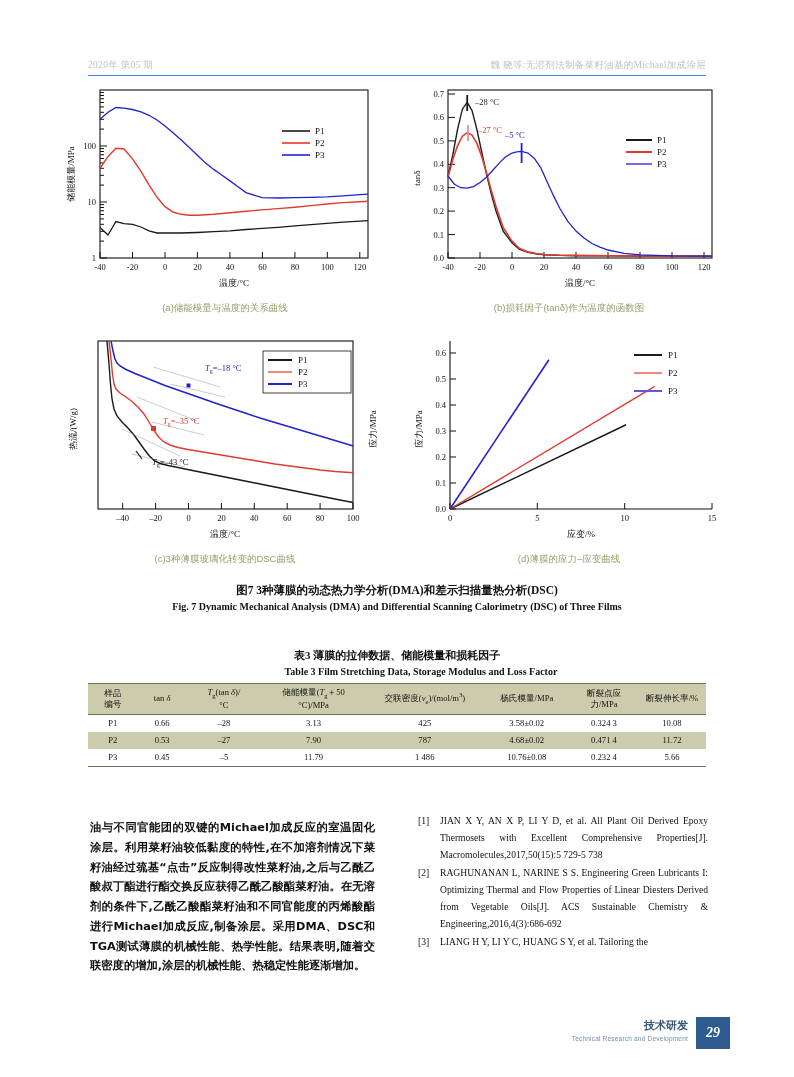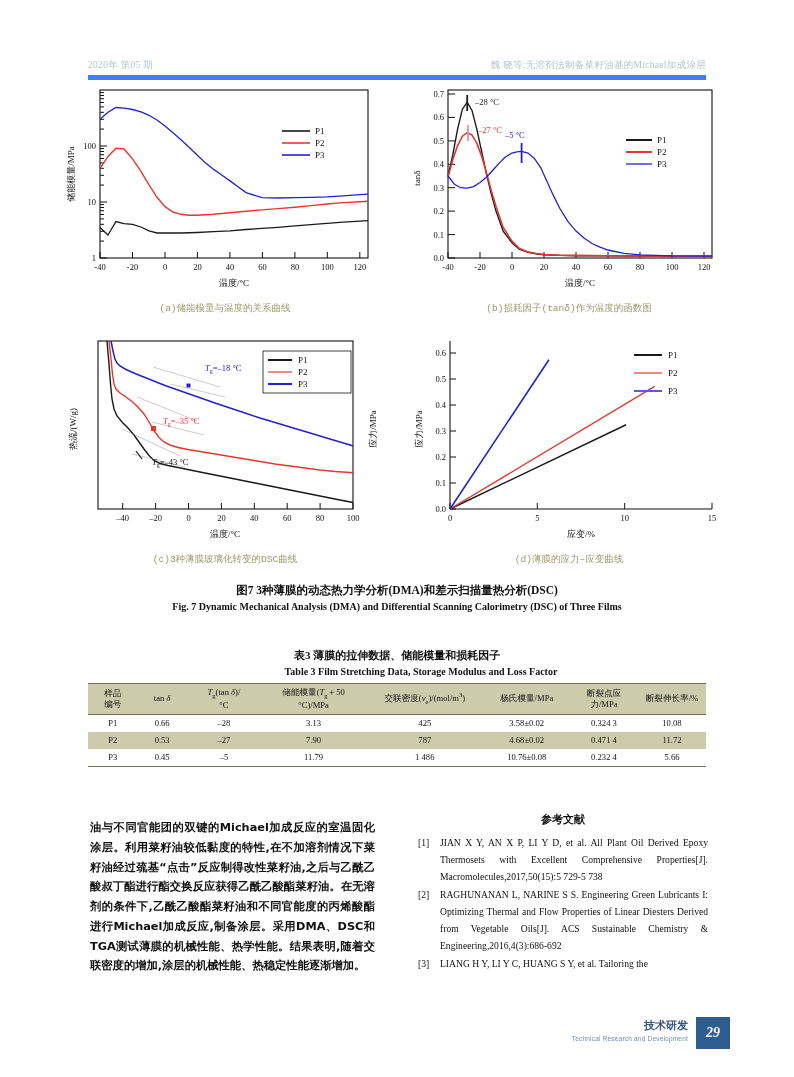--- a/index.html
+++ b/index.html
@@ -5,31 +5,31 @@
   html,body{margin:0;padding:0;background:#fff;}
   body{
     width:794px;height:1077px;position:relative;overflow:hidden;
     font-family:"Liberation Serif","DejaVu Serif",serif;color:#111;
   }
   
   .runhead{
     position:absolute;left:88px;top:48px;width:618px;height:24px;
     display:flex;justify-content:space-between;align-items:flex-end;
     font-size:9.5px;color:#b9c3cc;letter-spacing:.3px;
-    border-bottom:5px solid #3b82f6;padding-bottom:3px;
+    border-bottom:1px solid #3b82f6;padding-bottom:3px;
   }
   .runhead .rh-right{font-size:9.5px;color:#b9c3cc;}
   
   .figwrap{position:absolute;left:0;top:78px;width:794px;}
   .figrow{display:flex;justify-content:center;gap:14px;}
   .figcell{width:330px;}
   .plotbox{position:relative;width:330px;height:222px;}
   .figcap{
     text-align:center;font-size:9.5px;color:#9a9b6a;margin-top:2px;
-    font-family:Liberation Mono, monospace;
+    font-family:Liberation Sans, sans-serif;
   }
   svg{display:block;}
   .axlabel{font-size:9px;font-family:"Liberation Serif",serif;fill:#111;}
   .ticklab{font-size:8.5px;font-family:"Liberation Serif",serif;fill:#111;}
   .legtext{font-size:9px;font-family:"Liberation Serif",serif;fill:#111;}
   .anntext{font-size:8.5px;font-family:"Liberation Serif",serif;}
   
   .figtitle{
     position:absolute;left:0;top:583px;width:794px;text-align:center;
   }
@@ -429,21 +429,20 @@
       <td>10.76±0.08</td>
       <td>0.232 4</td>
       <td>5.66</td>
     </tr>
   </tbody>
 </table>
 
 <div class="col-left">油与不同官能团的双键的Michael加成反应的室温固化涂层。利用菜籽油较低黏度的特性,在不加溶剂情况下菜籽油经过巯基“点击”反应制得改性菜籽油,之后与乙酰乙酸叔丁酯进行酯交换反应获得乙酰乙酸酯菜籽油。在无溶剂的条件下,乙酰乙酸酯菜籽油和不同官能度的丙烯酸酯进行Michael加成反应,制备涂层。采用DMA、DSC和TGA测试薄膜的机械性能、热学性能。结果表明,随着交联密度的增加,涂层的机械性能、热稳定性能逐渐增加。</div>
 
 <div class="col-right">
-  <div class="refhead">参考文献</div>
   <div class="ref">
     <span class="num">[1]</span>
     <span class="txt">JIAN X Y, AN X P, LI Y D, et al. All Plant Oil Derived Epoxy Thermosets with Excellent Comprehensive Properties[J]. Macromolecules,2017,50(15):5 729-5 738</span>
   </div>
   <div class="ref">
     <span class="num">[2]</span>
     <span class="txt">RAGHUNANAN L, NARINE S S. Engineering Green Lubricants I: Optimizing Thermal and Flow Properties of Linear Diesters Derived from Vegetable Oils[J]. ACS Sustainable Chemistry &amp; Engineering,2016,4(3):686-692</span>
   </div>
   <div class="ref">
     <span class="num">[3]</span>

